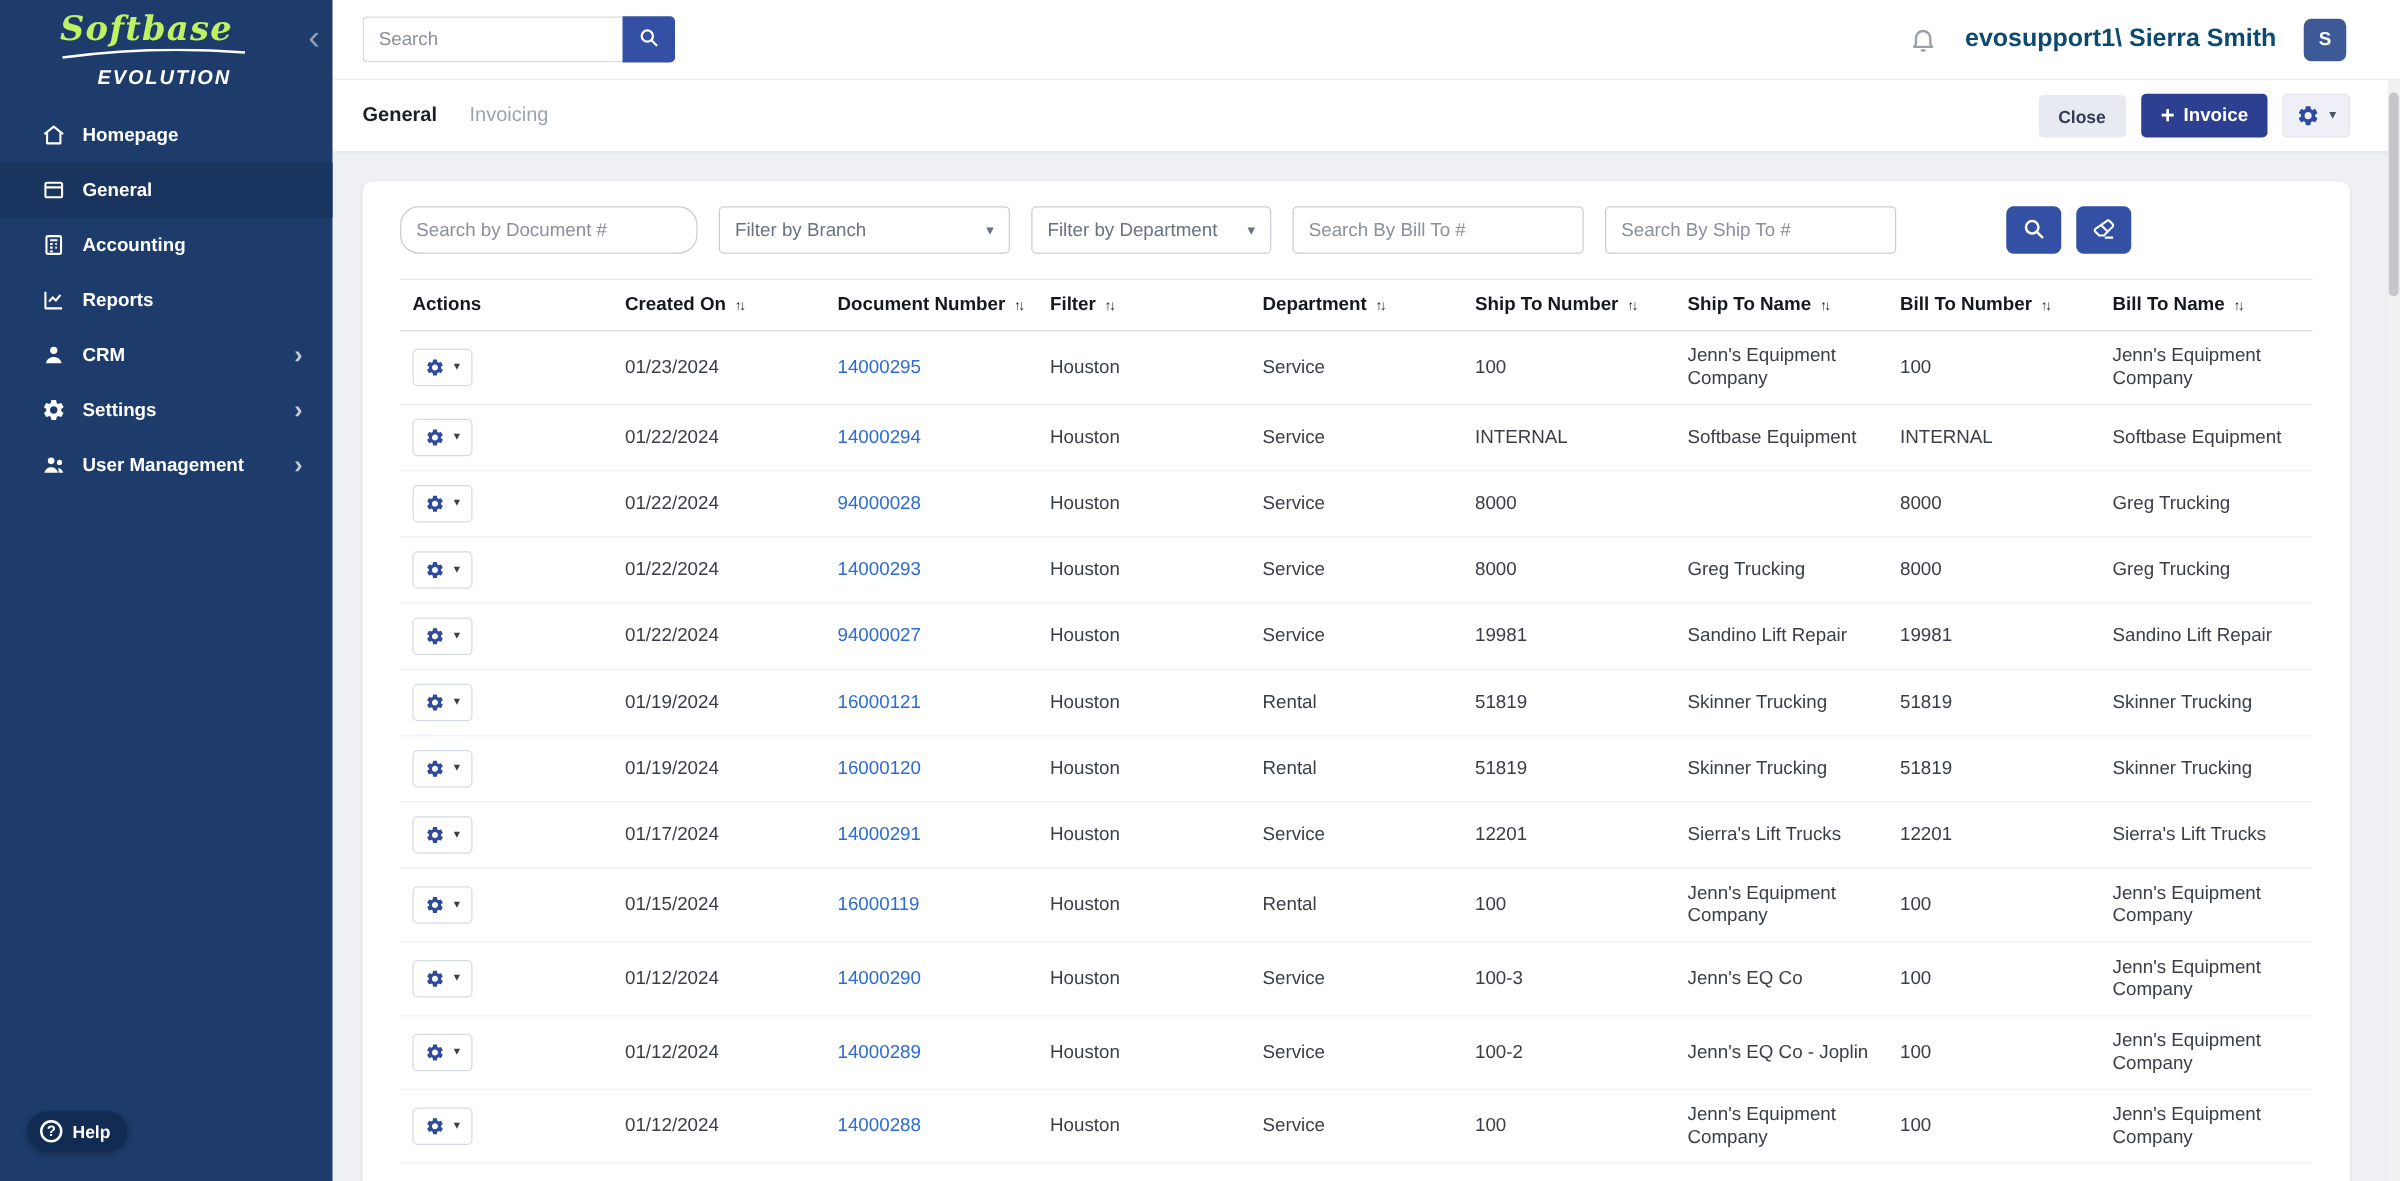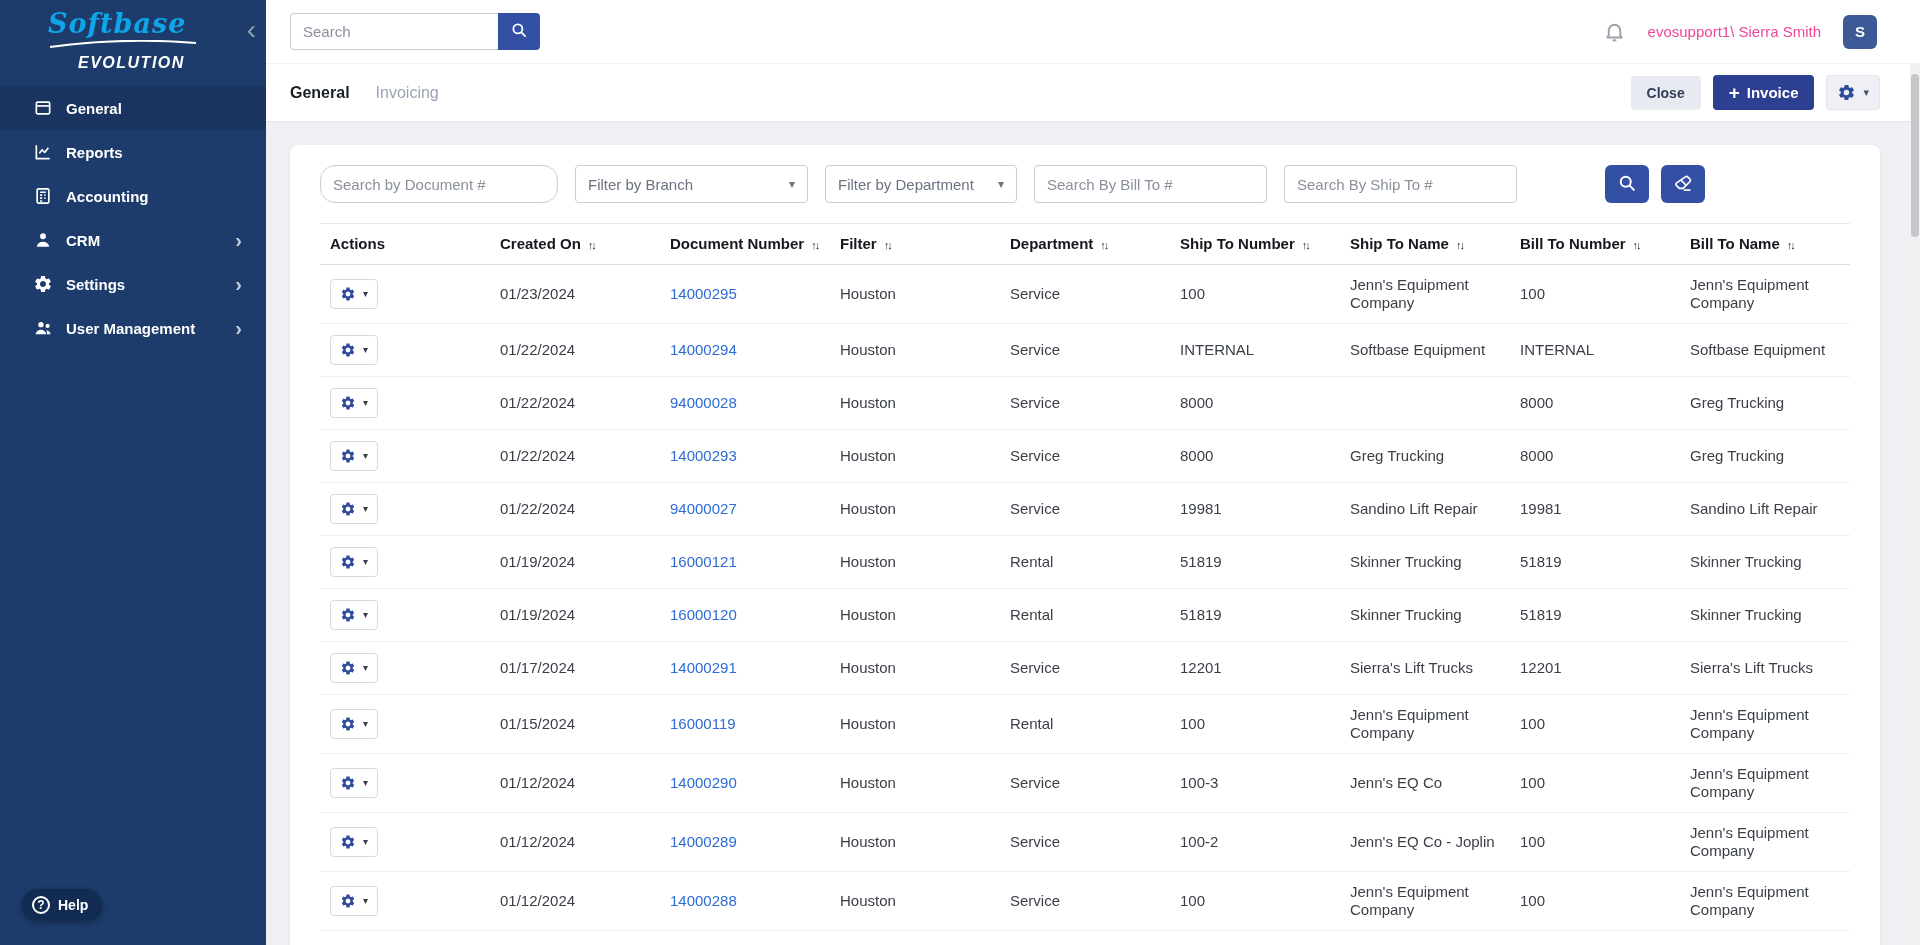--- a/index.html
+++ b/index.html
@@ -2,21 +2,21 @@
 <html><head>
 <meta charset="utf-8">
 <style>
   * { margin:0; padding:0; box-sizing:border-box; }
   html,body { width:1920px; height:945px; overflow:hidden; font-family:"Liberation Sans", sans-serif; background:#eef0f3; }
   .app { display:flex; width:100%; height:100%; }
 
   
   .sidebar { width:266px; background:#1d3c6b; color:#fff; flex-shrink:0; position:relative; z-index:5; }
   .sidebar-header { height:64px; position:relative; padding:10px 0 0 48px; }
-  .logo-top { display:block; font-family:"DejaVu Serif", serif; font-style:italic; font-weight:bold; font-size:27px; color:#0ea5e9; line-height:1; letter-spacing:1px; }
+  .logo-top { display:block; font-family:"DejaVu Serif", serif; font-style:italic; font-weight:bold; font-size:27px; color:#bef264; line-height:1; letter-spacing:1px; }
   .logo-swoosh { display:block; margin-top:-2px; }
   .logo-bottom { display:block; font-style:italic; font-weight:800; font-size:16px; letter-spacing:1.5px; padding-left:30px; margin-top:1px; }
   .collapse-btn { position:absolute; right:10px; top:16px; color:#93a0b4; font-size:28px; line-height:1; cursor:pointer; background:none; border:none; font-family:inherit; }
   .nav { margin-top:22px; }
   .nav-item { display:flex; align-items:center; gap:13px; height:44px; padding:0 24px 0 33px; font-size:15px; font-weight:600; cursor:pointer; }
   .nav-item.active { background:#19355f; }
   .nav-icon { width:20px; height:20px; display:inline-flex; flex-shrink:0; color:#fff; }
   .nav-icon svg { width:100%; height:100%; display:block; }
   .nav-chevron { margin-left:auto; color:#c3cbd9; font-size:20px; line-height:1; }
   .help-pill { position:fixed; left:22px; bottom:24px; background:#122b52; color:#fff; border-radius:18px; padding:7px 14px 7px 10px; display:flex; align-items:center; gap:8px; font-size:14px; font-weight:700; cursor:pointer; box-shadow:0 2px 6px rgba(0,0,0,.3); z-index:20; }
@@ -26,21 +26,21 @@
   .main { flex:1; display:flex; flex-direction:column; min-width:0; }
 
   .topbar { height:64px; background:#fff; display:flex; align-items:center; padding:0 43px 0 24px; border-bottom:1px solid #eef0f3; }
   .search-group { display:flex; }
   .search-input { width:208px; height:37px; border:1px solid #c9cdd4; border-right:none; border-radius:4px 0 0 4px; padding:0 12px; font-size:15px; font-family:inherit; color:#333; outline:none; }
   .search-input::placeholder { color:#8a909c; }
   .search-btn { width:42px; height:37px; background:#3350a4; border:none; border-radius:0 4px 4px 0; display:flex; align-items:center; justify-content:center; color:#fff; cursor:pointer; }
   .topbar-right { margin-left:auto; display:flex; align-items:center; gap:22px; }
   .bell { width:23px; height:23px; color:#9aa0aa; cursor:pointer; display:inline-flex; }
   .bell svg { width:100%; height:100%; }
-  .user-name { font-size:15px; font-weight:400; color:#ec4899; }
+  .user-name { font-size:20px; font-weight:700; color:#0c4a6e; }
   .avatar { width:34px; height:34px; border-radius:6px; background:#3e5a96; color:#fff; font-size:15px; font-weight:700; display:flex; align-items:center; justify-content:center; cursor:pointer; }
 
   .subheader { height:57px; background:#fff; display:flex; align-items:center; padding:0 40px 0 24px; box-shadow:0 1px 2px rgba(0,0,0,.05); position:relative; z-index:2; }
   .tabs { display:flex; gap:26px; align-items:center; }
   .tab { font-size:16px; cursor:pointer; }
   .tab.active { color:#1b2026; font-weight:700; }
   .tab.inactive { color:#9aa3b5; font-weight:400; }
   .subheader-actions { margin-left:auto; display:flex; align-items:center; gap:12px; }
   .btn-close { background:#e8eaf2; color:#333c55; border:none; border-radius:4px; padding:9px 16px; font-size:14px; font-weight:700; font-family:inherit; cursor:pointer; }
   .btn-invoice { background:#2c3f90; color:#fff; border:none; border-radius:4px; padding:9px 16px; font-size:15px; font-weight:700; font-family:inherit; cursor:pointer; display:flex; align-items:center; gap:7px; }
@@ -96,51 +96,61 @@
       <span class="logo-top">Softbase</span>
       <span class="logo-swoosh">
         <svg width="150" height="9" viewBox="0 0 150 9">
             <path d="M2 7 Q 75 -3 148 3" stroke="#fff" fill="none" stroke-width="2"></path>
           </svg>
       </span>
       <span class="logo-bottom">EVOLUTION</span>
       <button class="collapse-btn">‹</button>
     </div>
     <nav class="nav">
+  <div class="nav-item">
+    <span class="nav-icon">
+            <svg viewBox="0 0 24 24" fill="none" stroke="currentColor" stroke-width="2" stroke-linejoin="round">
+              <path d="M3 11.2 12 4l9 7.2"></path>
+              <path d="M5.6 9.8V20h12.8V9.8"></path>
+            </svg>
+          </span>
+    <span class="nav-label">Homepage</span>
+
+  </div>
 
   <div class="nav-item active">
     <span class="nav-icon">
             <svg viewBox="0 0 24 24" fill="none" stroke="currentColor" stroke-width="2">
               <rect x="4" y="5" width="16" height="14" rx="1.5"></rect>
               <path d="M4 9.5h16"></path>
             </svg>
           </span>
     <span class="nav-label">General</span>
 
   </div>
 
   <div class="nav-item">
     <span class="nav-icon">
+            <svg viewBox="0 0 24 24" fill="none" stroke="currentColor" stroke-width="2">
+              <rect x="5" y="3.5" width="14" height="17" rx="1.5"></rect>
+              <path d="M8.5 7.5h7M8.5 11h2.5m4 0h-1.5M8.5 14.5h2.5m4 0h-1.5M8.5 18h2.5"></path>
+            </svg>
+          </span>
+    <span class="nav-label">Accounting</span>
+
+  </div>
+
+  <div class="nav-item">
+    <span class="nav-icon">
             <svg viewBox="0 0 24 24" fill="none" stroke="currentColor" stroke-width="2" stroke-linejoin="round">
               <path d="M4 4v16h16"></path>
               <path d="m7.5 13.5 3.5-4 3 3 4.5-5.5"></path>
             </svg>
           </span>
     <span class="nav-label">Reports</span>
-
-  </div>
-
-  <div class="nav-item">
-    <span class="nav-icon">
-            <svg viewBox="0 0 24 24" fill="none" stroke="currentColor" stroke-width="2">
-              <rect x="5" y="3.5" width="14" height="17" rx="1.5"></rect>
-              <path d="M8.5 7.5h7M8.5 11h2.5m4 0h-1.5M8.5 14.5h2.5m4 0h-1.5M8.5 18h2.5"></path>
-            </svg>
-          </span>
-    <span class="nav-label">Accounting</span>
 
   </div>
 
   <div class="nav-item">
     <span class="nav-icon">
             <svg viewBox="0 0 24 24" fill="currentColor">
               <circle cx="12" cy="7.5" r="3.5"></circle>
               <path d="M4.5 20c.8-4 3.8-6 7.5-6s6.7 2 7.5 6z"></path>
             </svg>
           </span>

